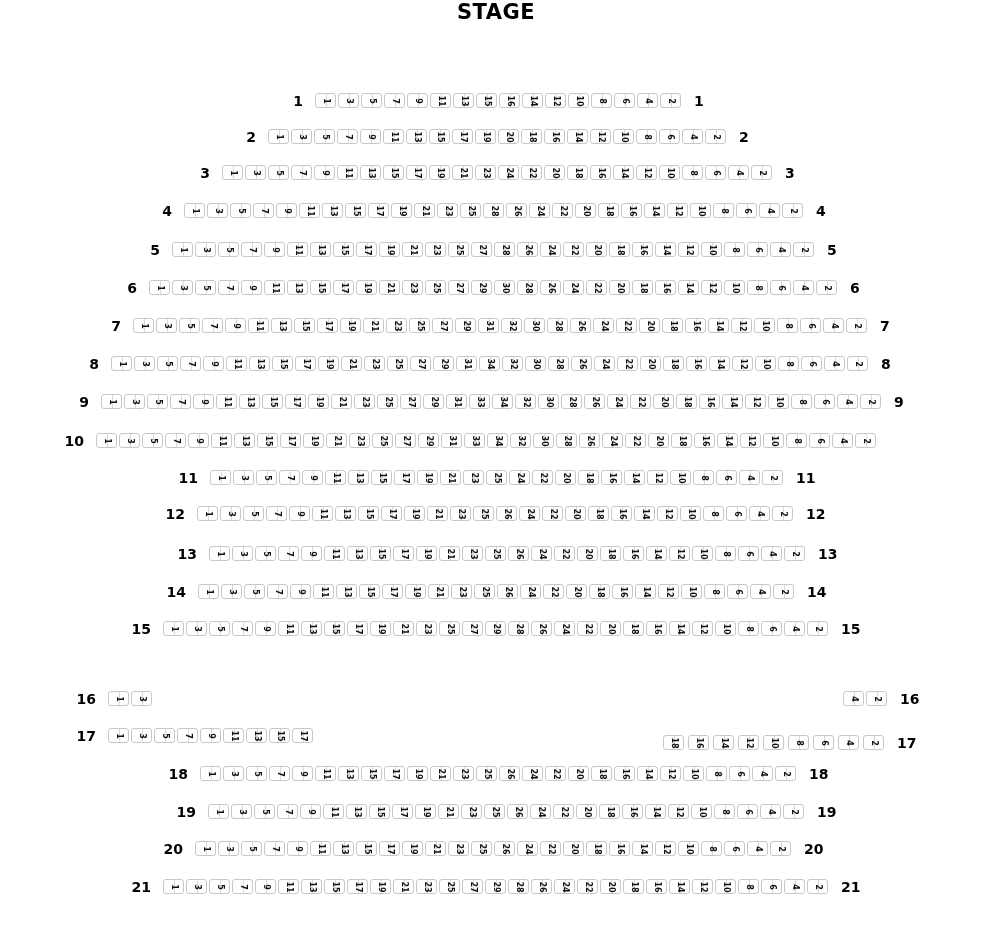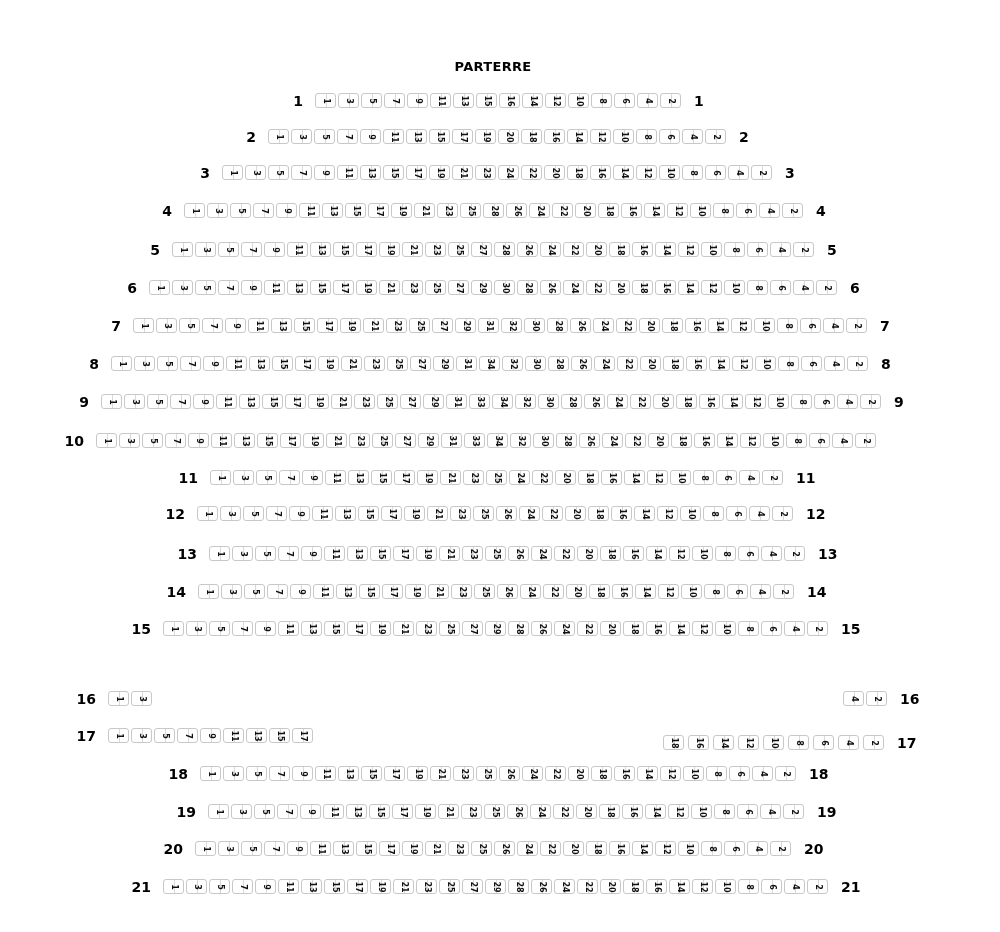--- a/index.html
+++ b/index.html
@@ -32,21 +32,21 @@
     position:absolute;width:34px;height:15px;line-height:15px;
     font:700 14px "DejaVu Sans",sans-serif;color:#000;
   }
   .row-label.left{text-align:right;}
   .row-label.right{text-align:left;}
 </style>
 </head>
 <body>
 
 <div id="canvas">
-  <div class="section-title">PARTERRE</div>
+  <div class="stage-title">STAGE</div>
   <div id="seating">
       <div>
         <div class="seat" style="left: 315px; top: 93px;">
           <span class="num">1</span>
         </div>
         <div class="seat" style="left: 338px; top: 93px;">
           <span class="num">3</span>
         </div>
         <div class="seat" style="left: 361px; top: 93px;">
           <span class="num">5</span>

